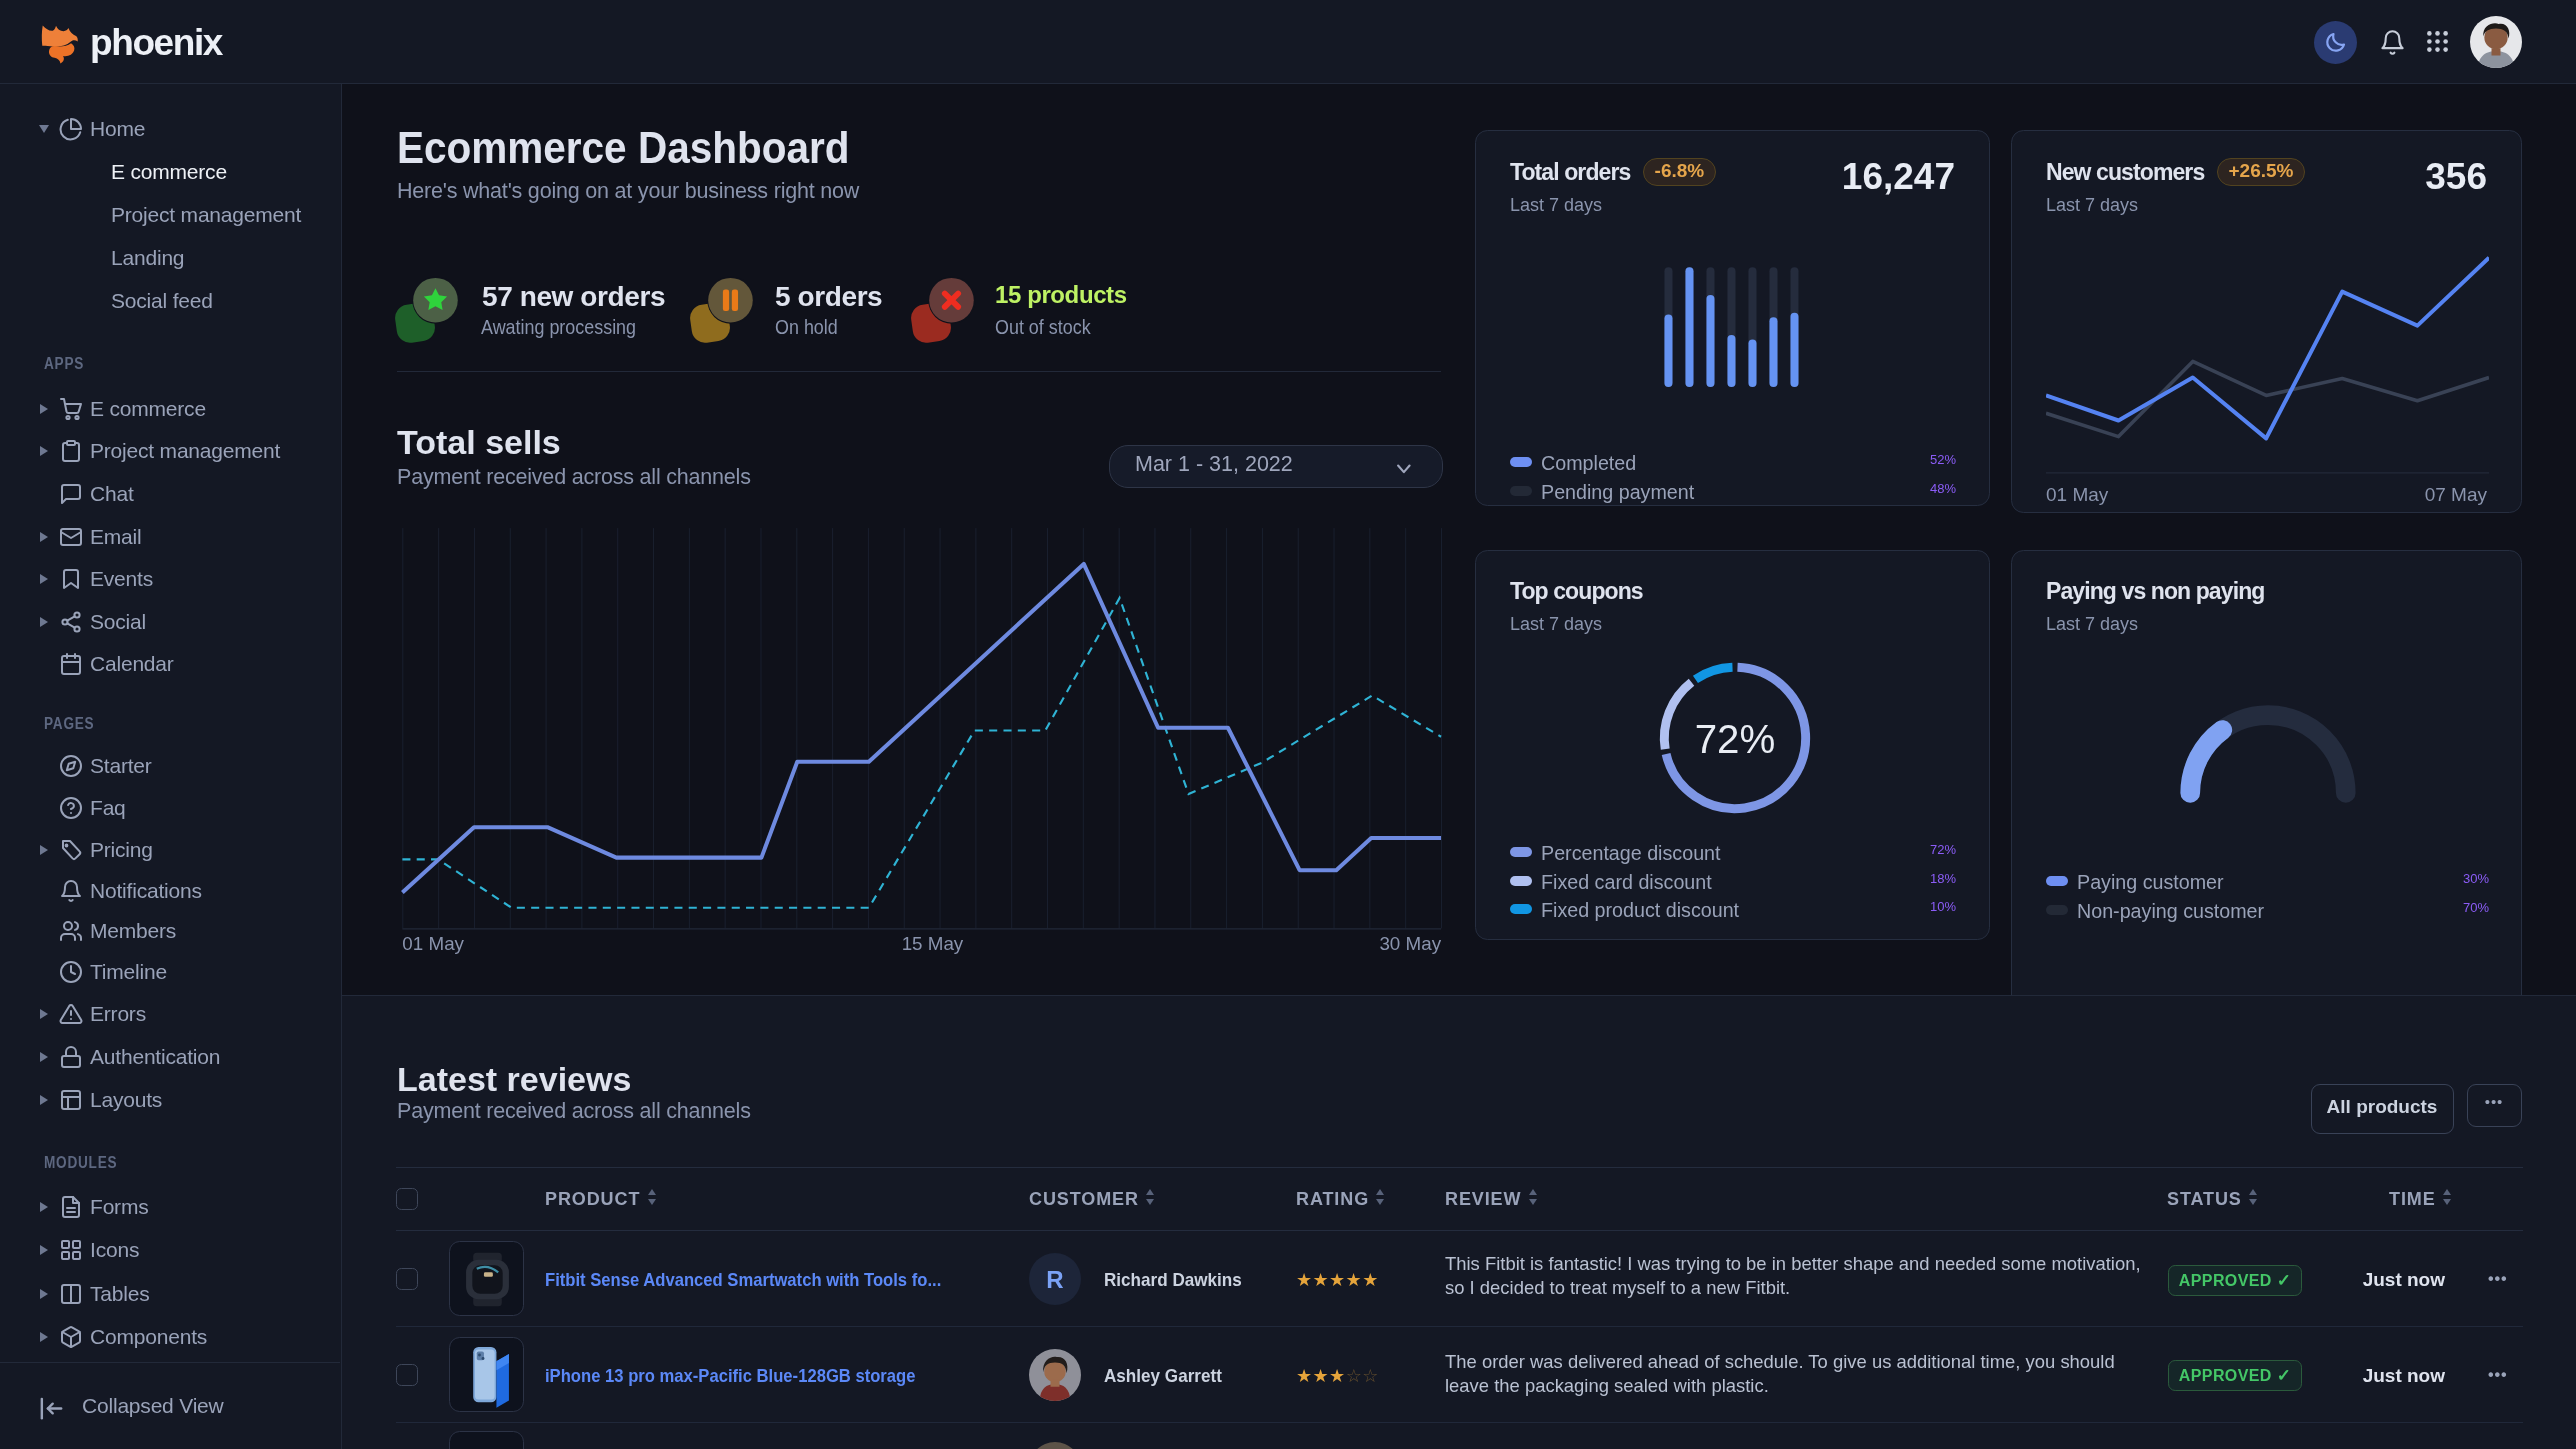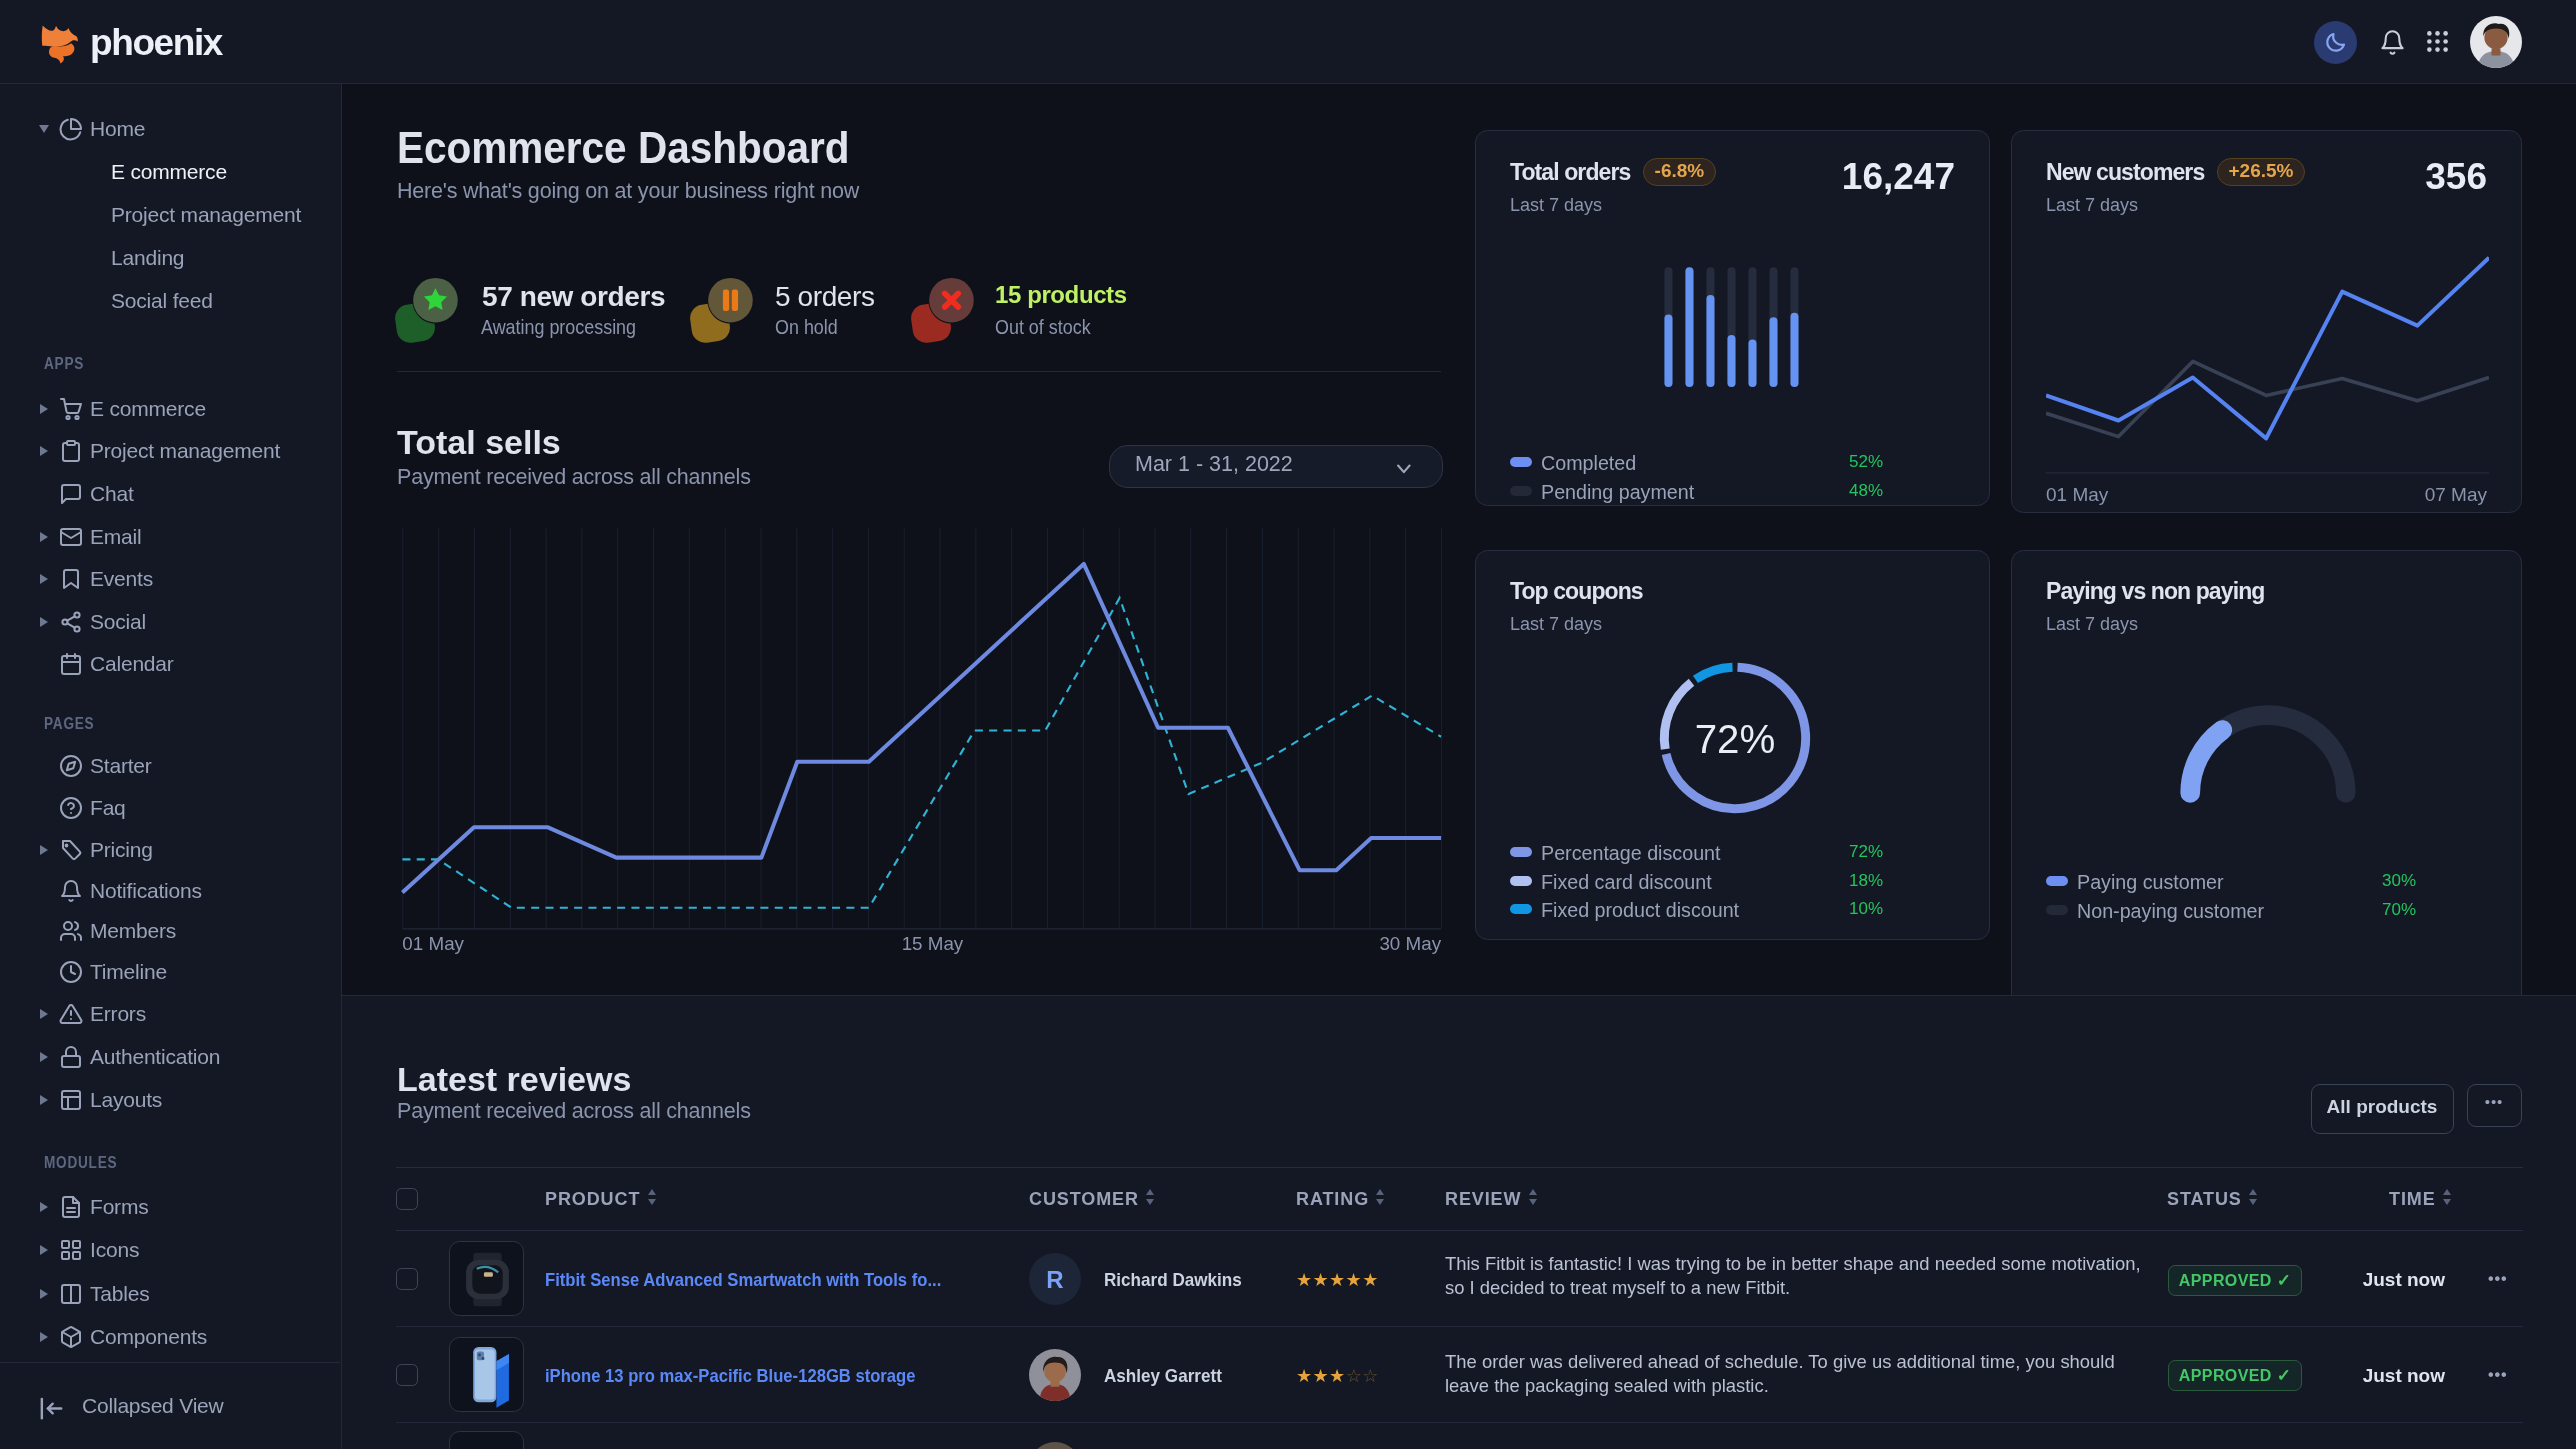--- a/index.html
+++ b/index.html
@@ -29,21 +29,21 @@
 .sub1{font-size:21.5px;color:#8a94ad;letter-spacing:-0.2px}
 
 .card{position:absolute;background:#141824;border:1.8px solid #262e40;border-radius:12.5px}
 .ctitle{font-size:23px;font-weight:bold;color:#dfe3ee;letter-spacing:-0.9px}
 .cvalue{font-size:37px;font-weight:bold;color:#e8ecf4}
 .badge{display:inline-block;font-size:19px;font-weight:bold;color:#e5a54b;border:1.8px solid #52431f;
  background:rgba(229,120,11,.12);border-radius:21.5px;padding:0.9px 10.7px 2.7px;vertical-align:3.6px;margin-left:12.5px;letter-spacing:0}
 .leg{position:absolute;font-size:19.7px;color:#9aa3b9}
 .leg .sw{position:absolute;left:0;top:4.5px;width:21.5px;height:10.7px;border-radius:6.3px}
 .leg .lt{position:absolute;left:31px;top:0;white-space:nowrap}
-.legv{position:absolute;font-size:17px;color:#22c55e;width:107px}
+.legv{position:absolute;font-size:13px;color:#8b5cf6;text-align:right;width:107px}
 
 #reviews{position:absolute;left:342px;top:995px;width:2234px;height:454px;background:#141824;border-top:1.8px solid #222939}
 .btn{position:absolute;border:1.8px solid #394257;border-radius:9px;background:transparent}
 .thc{position:absolute;font-size:18px;font-weight:bold;color:#9aa3b9;letter-spacing:0.9px;white-space:nowrap}
 .cb{position:absolute;width:21.5px;height:21.5px;border:1.8px solid #3e4659;border-radius:5.4px;background:transparent}
 .sort{display:inline-block;position:relative;width:9.8px;height:16px;margin-left:7.2px}
 .sort:before,.sort:after{content:"";position:absolute;left:0;border-left:4.9px solid transparent;border-right:4.9px solid transparent}
 .sort:before{top:0;border-bottom:6.3px solid #58627a}
 .sort:after{bottom:0;border-top:6.3px solid #58627a}
 .plink{font-size:19px;font-weight:bold;color:#5b88f7;white-space:nowrap;transform:scaleX(.875);transform-origin:0 0}
@@ -327,21 +327,21 @@
   <div class="abs" style="left:482px;top:281px;font-size:28px;font-weight:bold;color:#dfe3ee;letter-spacing:-0.4px">57 new orders</div>
   <div class="abs" style="left:481px;top:315px;font-size:20.6px;color:#8a94ad;transform:scaleX(.87);transform-origin:0 0">Awating processing</div>
 
   <svg class="abs" style="left:689px;top:276px" width="66" height="68" viewBox="0 0 74 76">
     <rect x="2" y="31" width="43" height="43" rx="15" transform="rotate(-8 23 52)" fill="#8f6c1e"></rect>
     <circle cx="47" cy="27" r="26.5" fill="#0f111a"></circle>
     <circle cx="46.5" cy="27" r="25" fill="#63573a"></circle>
     <rect x="38" y="15" width="7" height="24" rx="2.5" fill="#ea7a18"></rect>
         <rect x="48" y="15" width="7" height="24" rx="2.5" fill="#ea7a18"></rect>
   </svg>
-  <div class="abs" style="left:775px;top:281px;font-size:28px;font-weight:normal;color:#dfe3ee;letter-spacing:-0.4px">5 orders</div>
+  <div class="abs" style="left:775px;top:281px;font-size:28px;font-weight:bold;color:#dfe3ee;letter-spacing:-0.4px">5 orders</div>
   <div class="abs" style="left:775px;top:315px;font-size:20.6px;color:#8a94ad;transform:scaleX(.87);transform-origin:0 0">On hold</div>
 
   <svg class="abs" style="left:910px;top:276px" width="66" height="68" viewBox="0 0 74 76">
     <rect x="2" y="31" width="43" height="43" rx="15" transform="rotate(-8 23 52)" fill="#9b2b20"></rect>
     <circle cx="47" cy="27" r="26.5" fill="#0f111a"></circle>
     <circle cx="46.5" cy="27" r="25" fill="#653c3a"></circle>
     <path d="M39 19.5 L54 34.5 M54 19.5 L39 34.5" stroke="#ee2d20" stroke-width="6.5" stroke-linecap="round"></path>
   </svg>
   <div class="abs" style="left:995px;top:281px;font-size:24px;font-weight:bold;color:#bef264;letter-spacing:-0.4px">15 products</div>
   <div class="abs" style="left:995px;top:315px;font-size:20.6px;color:#8a94ad;transform:scaleX(.87);transform-origin:0 0">Out of stock</div>

